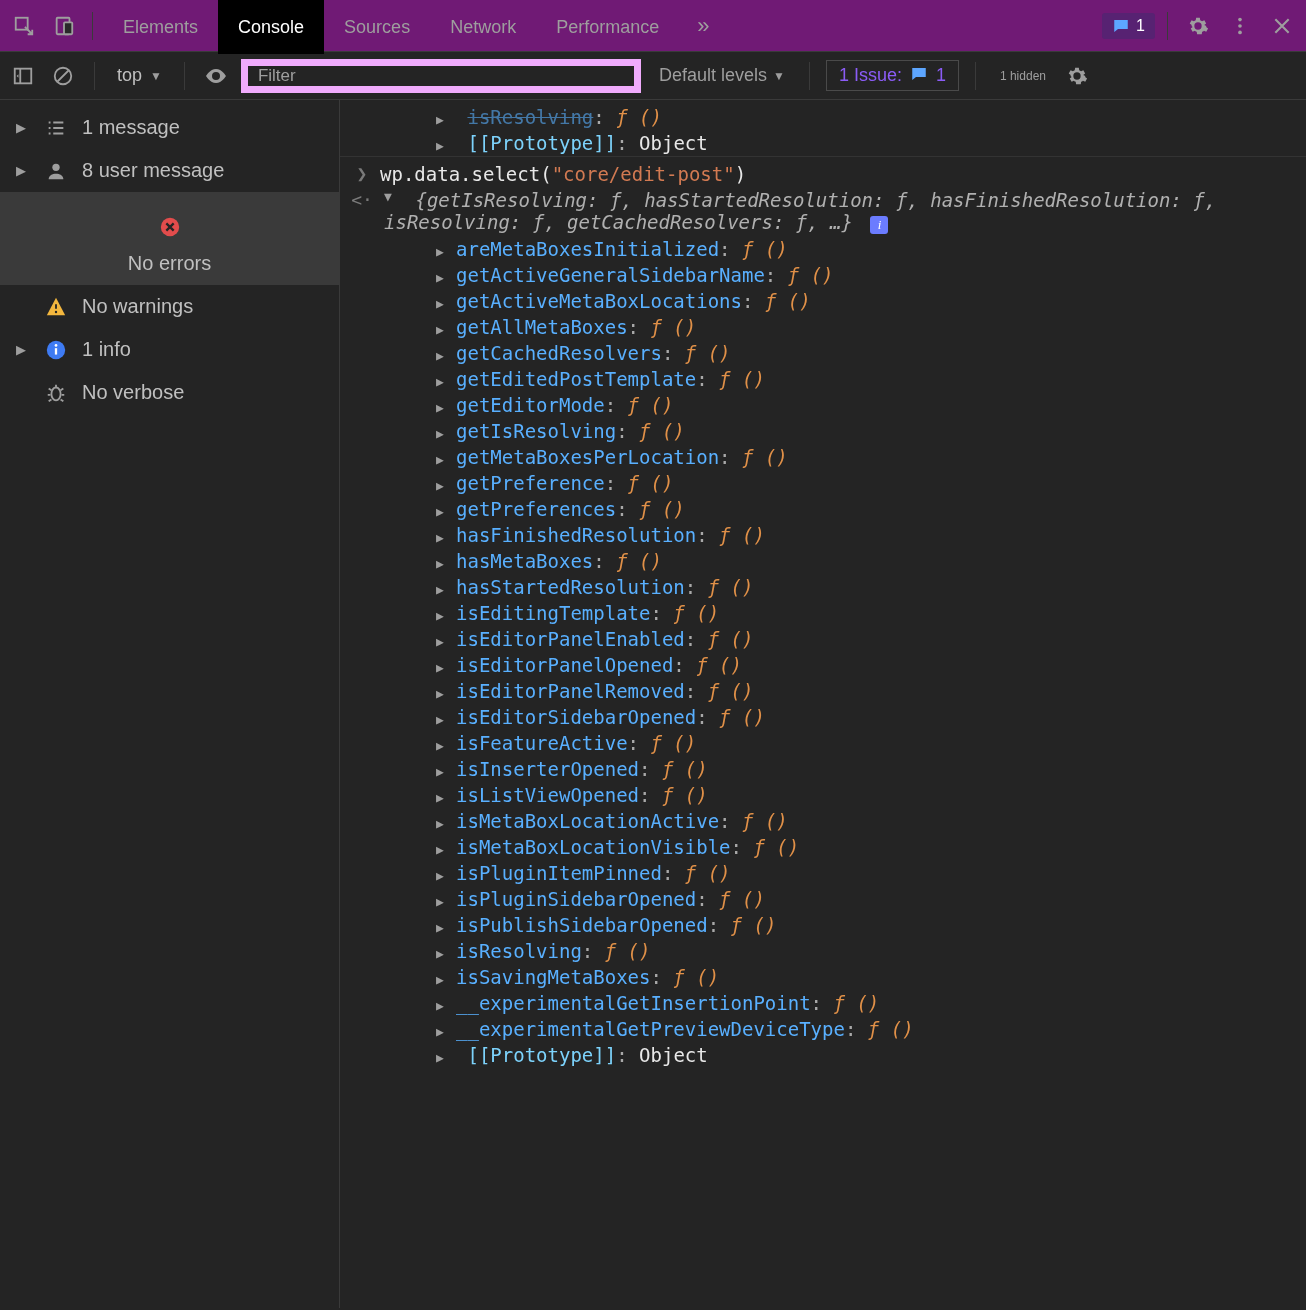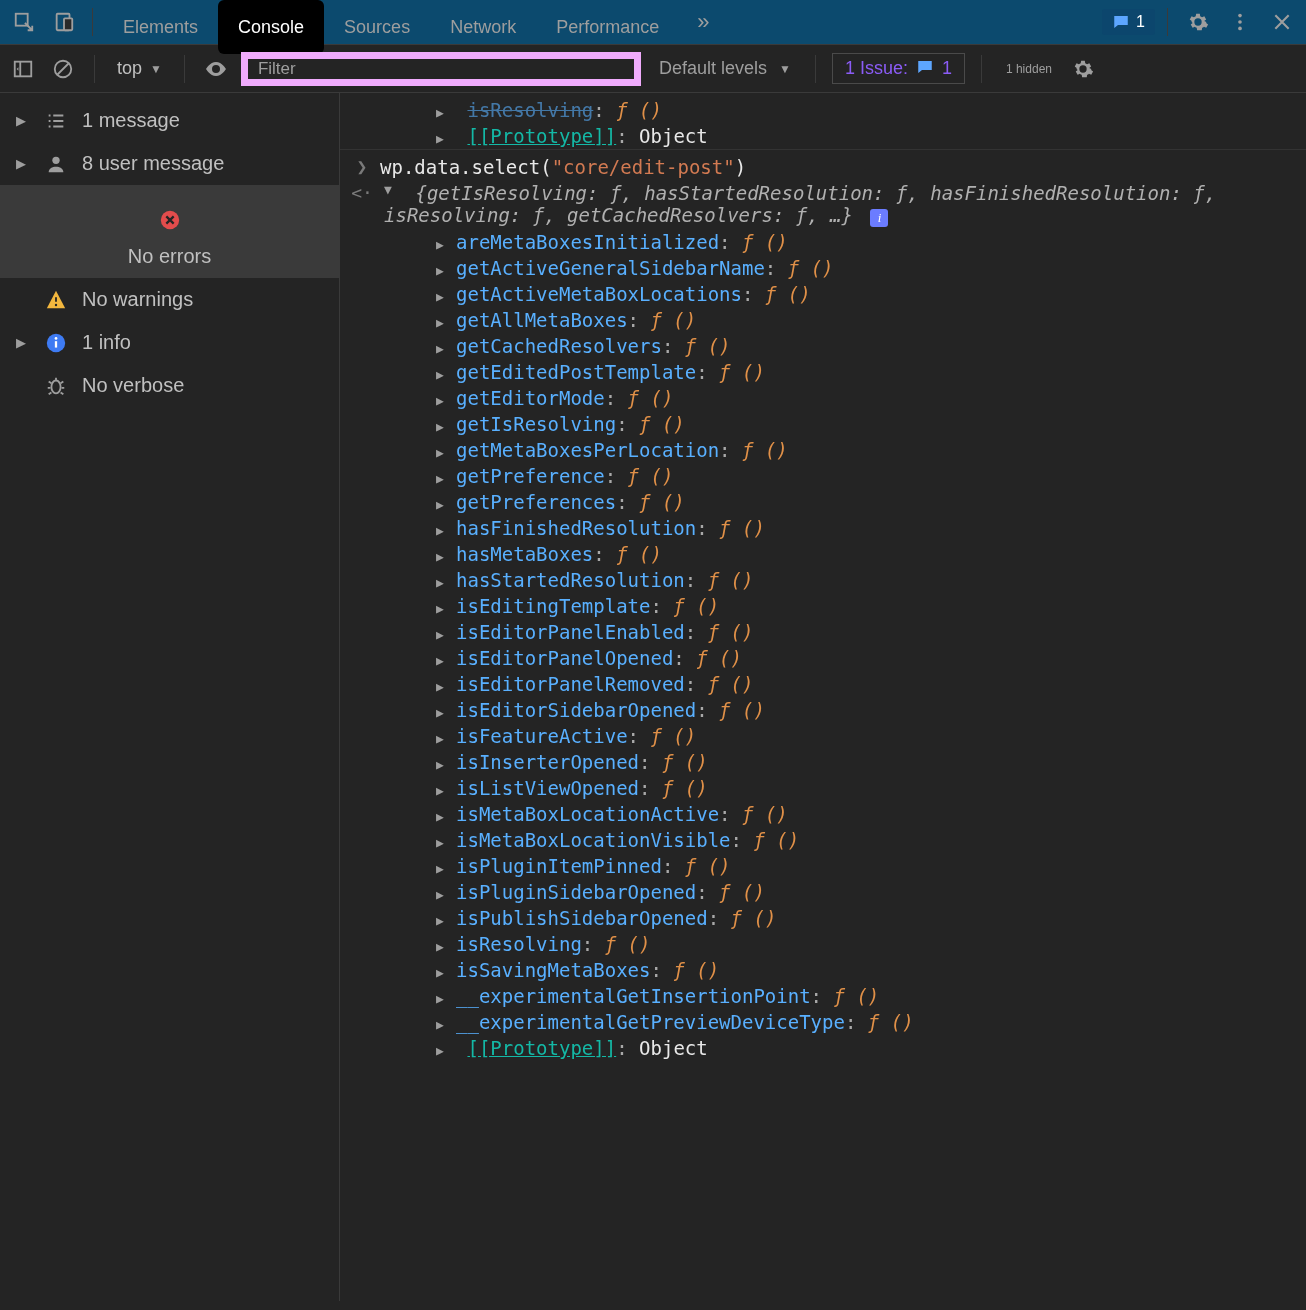--- a/index.html
+++ b/index.html
@@ -9,43 +9,43 @@
     font-family: -apple-system, "Segoe UI", Arial, sans-serif;
     font-size: 16px;
     width: 1306px;
     height: 1310px;
     overflow: hidden;
   }
   
   .topbar {
     display: flex;
     align-items: center;
-    height: 45px;
+    height: 52px;
     border-bottom: 1px solid #3a3a3a;
-    background: #0c4a6e;
+    background: #701a75;
     padding: 0 6px;
     gap: 4px;
   }
   .topbar .icon-btn {
     width: 36px; height: 36px;
     display: flex; align-items: center; justify-content: center;
     color: #9e9e9e;
     border-radius: 3px;
   }
   .divider { width: 1px; height: 28px; background: #3a3a3a; margin: 0 6px; }
   .tabs { display: flex; align-items: stretch; height: 100%; }
   .tab {
     display: flex; align-items: center;
     padding: 0 20px;
     color: #9e9e9e;
     font-size: 18px;
     height: 54px;
     cursor: pointer;
   }
-  .tab.active { background: #000; color: #fff; border-radius: 6px; }
+  .tab.active { background: #000; color: #fff; }
   .topbar-right {
     margin-left: auto;
     display: flex; align-items: center; gap: 6px;
   }
   .badge-chat {
     display: flex; align-items: center; gap: 6px;
     background: #0b3b6d40;
     padding: 4px 10px;
     border-radius: 3px;
     color: #5da6ff;
@@ -69,21 +69,21 @@
   .filter-input {
     width: 400px; height: 34px;
     background: #242424;
     border: 7px solid #f0abfc;
     color: #c0c0c0;
     padding: 0 10px;
     font-size: 17px;
   }
   .filter-input::placeholder { color: #9e9e9e; }
   .levels {
-    display: flex; align-items: center; gap: 12px;
+    display: flex; align-items: center; gap: 6px;
     color: #9e9e9e; font-size: 18px;
     padding: 0 8px;
   }
   .issues-btn {
     display: flex; align-items: flex-start; gap: 8px;
     border: 1px solid #4a4a4a;
     border-radius: 0;
     padding: 4px 12px;
     color: #8b5cf6;
     font-size: 18px;
@@ -121,21 +121,21 @@
   .indent-2 { padding-left: 60px; }
   .tri { color: #9e9e9e; font-size: 13px; margin-right: 8px; display:inline-block; width: 12px; }
   .tri.down::before { content: "▼"; }
   .tri.right::before { content: "▶"; }
   .tok-key { color: #59b0ff; }
   .tok-fn { color: #e09048; font-style: italic; }
   .tok-str { color: #d27a52; }
   .tok-dim { color: #b0b0b0; font-style: italic; }
   .tok-punct { color: #a9a9a9; }
   .tok-white { color: #e8e8e8; margin-top: 40px; }
-  .tok-proto { color: #14b8a6; text-decoration: underline; }
+  .tok-proto { color: #7dd3fc; }
   .info-badge {
     display:inline-flex; align-items:center; justify-content:center;
     width:18px; height:18px; border-radius:3px;
     background:#6b7cff; color:#fff; font-size:13px; font-style:italic;
     font-family: Georgia, serif; margin-left:6px;
   }
   svg { display:block; }
   .vdivider { width:1px; height:28px; background:#3a3a3a; margin:0 6px; }
 </style>
 </head>

